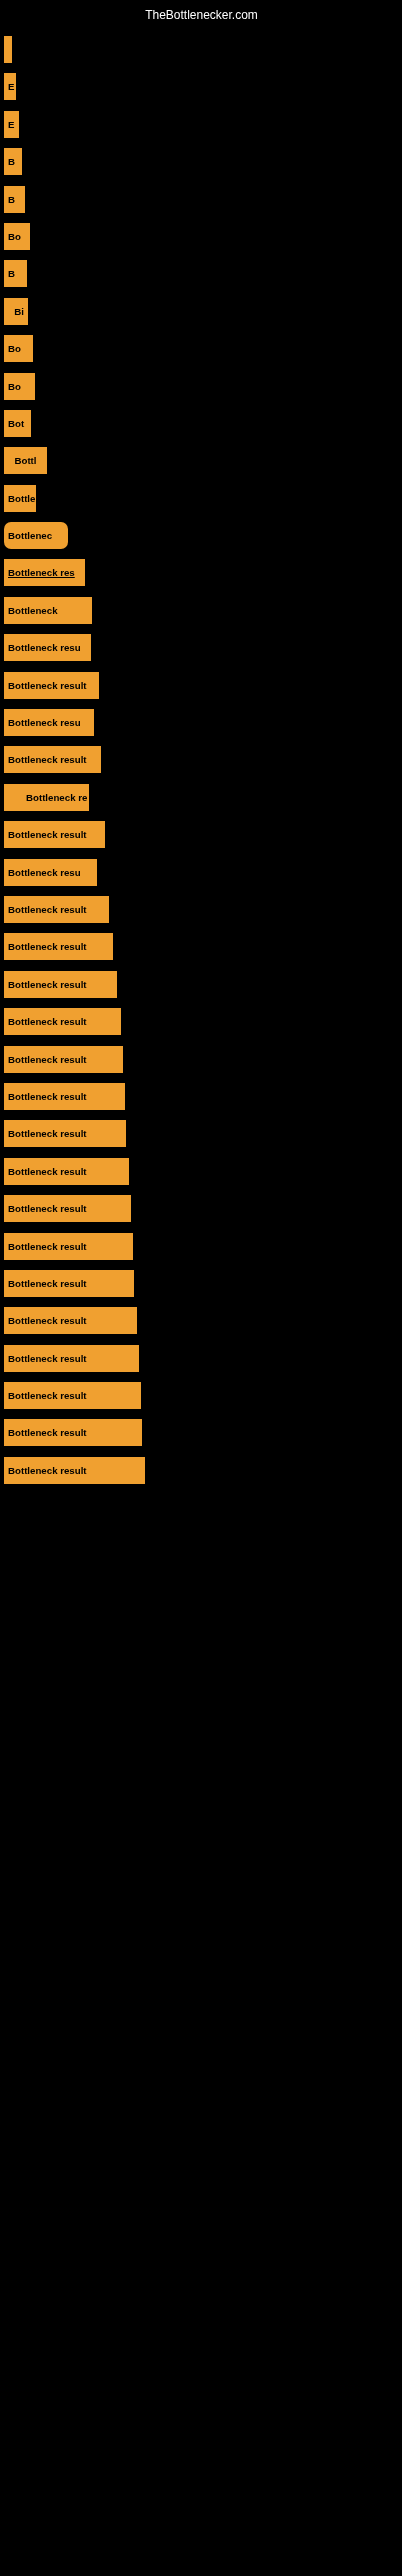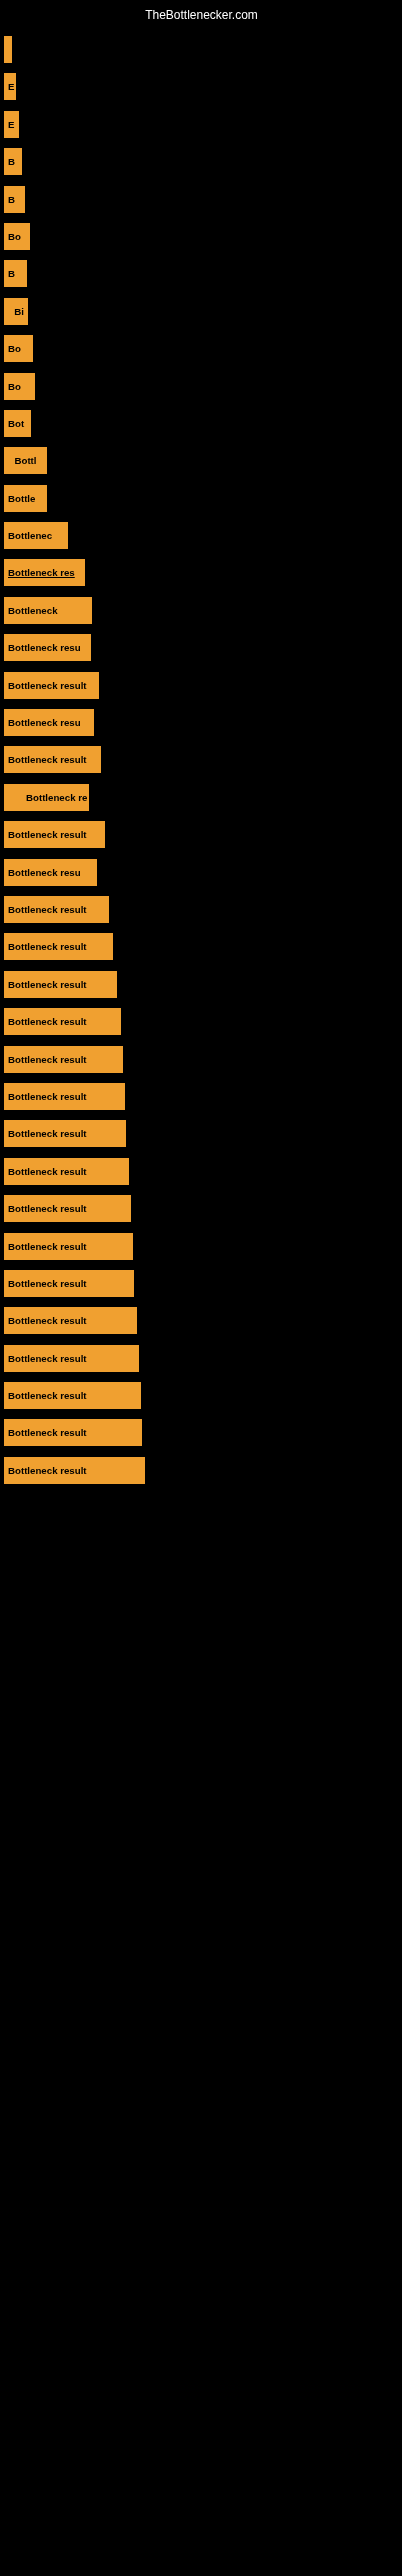--- a/index.html
+++ b/index.html
@@ -114,26 +114,26 @@
       <div class="bar" style="width: 27px;">
         <span class="bar-label">Bot</span>
       </div>
     </div>
     <div class="bar-row">
       <div class="bar" style="width: 43px; justify-content: center;">
         <span class="bar-label">Bottl</span>
       </div>
     </div>
     <div class="bar-row">
-      <div class="bar" style="width: 43px;">
+      <div class="bar" style="width: 32px;">
         <span class="bar-label">Bottle</span>
       </div>
     </div>
     <div class="bar-row">
-      <div class="bar" style="width: 64px;">
+      <div class="bar" style="width: 64px; border-radius: 7px;">
         <span class="bar-label">Bottlenec</span>
       </div>
     </div>
     <div class="bar-row">
       <div class="bar" style="width: 81px; text-decoration: underline;">
         <span class="bar-label">Bottleneck res</span>
       </div>
     </div>
     <div class="bar-row">
       <div class="bar" style="width: 88px;">

